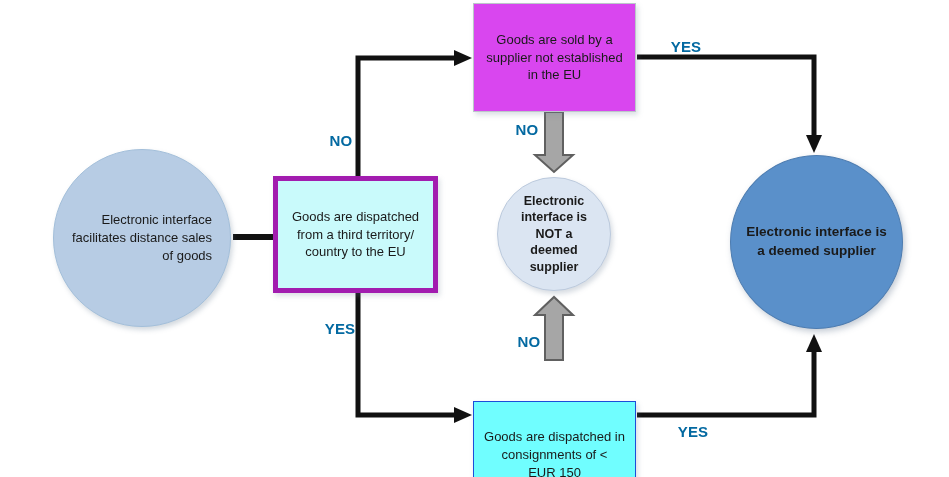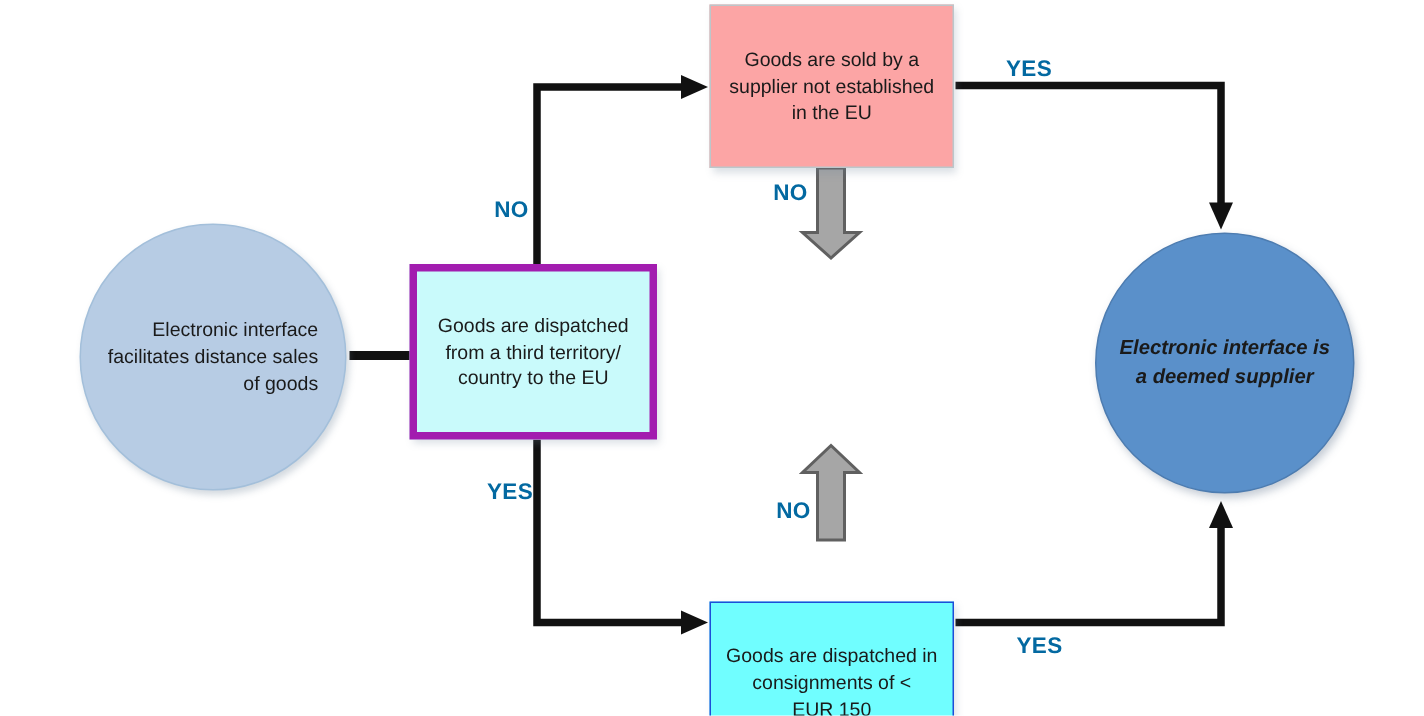--- a/index.html
+++ b/index.html
@@ -47,21 +47,21 @@
   }
   .node-q-mid {
     left: 273px; top: 176px; width: 165px; height: 117px;
     background: #c9fafb;
     border: 5px solid #a21caf;
     box-shadow: 2px 3px 5px rgba(110,130,150,0.25);
     padding: 0 6px;
   }
   .node-q-top {
     left: 473px; top: 3px; width: 163px; height: 109px;
-    background: #fca5a5;
+    background: #d946ef;
     border: 1px solid #bcc6ca;
     box-shadow: 2px 3px 5px rgba(110,130,150,0.25);
     padding: 0 6px;
   }
   .node-q-bottom {
     left: 473px; top: 360px; width: 163px; height: 108px;
     background: #70feff;
     border: 1px solid #1d4ed8;
     box-shadow: 2px 3px 5px rgba(110,130,150,0.25);
     padding: 0 6px;
@@ -78,21 +78,20 @@
     padding: 0 4px;
   }
   .node-deemed {
     left: 730px; top: 155px; width: 173px; height: 174px;
     background: #5a90ca;
     border: 1px solid #4d7cb0;
     box-shadow: 2px 3px 6px rgba(90,110,135,0.35);
     font-weight: 700;
     font-size: 13.5px;
     padding: 0 12px;
-    font-style: italic;
   }
   .edge-label {
     position: absolute;
     transform: translate(-50%, -50%);
     font-size: 15px;
     font-weight: 600;
     color: #0369a1;
     z-index: 3;
     letter-spacing: 0.2px;
   }
@@ -146,20 +145,27 @@
 supplier not established
 in the EU</span>
   </div>
 
   <div class="node node-q-bottom">
     <span class="label">Goods are dispatched in
 consignments of &lt;
 EUR 150</span>
   </div>
 
+  <div class="node circle node-not-deemed">
+    <span class="label">Electronic
+interface is
+NOT a
+deemed
+supplier</span>
+  </div>
 
   <div class="node circle node-deemed">
     <span class="label">Electronic interface is
 a deemed supplier</span>
   </div>
 
   <div class="edge-label lbl-no-up">NO</div>
   <div class="edge-label lbl-yes-down">YES</div>
   <div class="edge-label lbl-yes-top">YES</div>
   <div class="edge-label lbl-yes-bot">YES</div>

